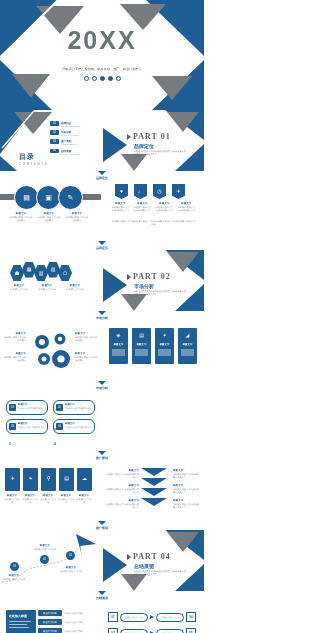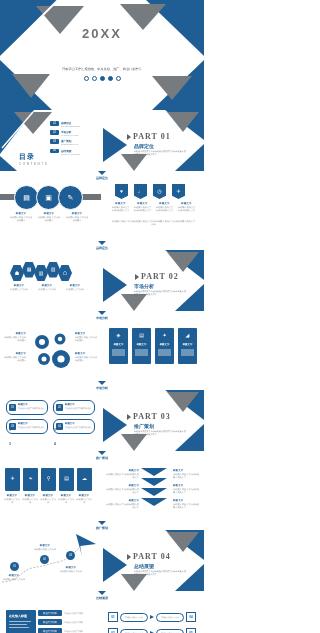--- a/index.html
+++ b/index.html
@@ -56,21 +56,21 @@
       <polygon points="0,60 0,110 52,110" fill="#1f5e94"></polygon>
       <polygon points="36,6 84,6 60,34" fill="#767b80"></polygon>
       <polygon points="12,74 50,74 31,98" fill="#767b80"></polygon>
       <polygon points="204,0 146,0 204,56" fill="#1f5e94"></polygon>
       <polygon points="204,60 204,110 152,110" fill="#1f5e94"></polygon>
       <polygon points="120,4 166,4 143,30" fill="#767b80"></polygon>
       <polygon points="152,76 192,76 172,100" fill="#767b80"></polygon>
       <polyline points="58,0 0,58" fill="none" stroke="#ffffff" stroke-width="2"></polyline>
     </svg>
 
-    <div class="cv-title" style="top:26px;font-size:13px;">20XX</div>
+    <div class="cv-title" style="top:26px;font-size:25px;">20XX</div>
     <div class="cv-desc" style="top:67px;font-size:3.2px;">目标适合工作汇报总结、年度策划、推广、商业计划书等</div>
     <div class="dots" style="top:76px;">
       <span class="dot"></span>
       <span class="dot"></span>
       <span class="dot fill"></span>
       <span class="dot fill"></span>
       <span class="dot"></span>
     </div>
   </div>
 
@@ -248,21 +248,21 @@
     </div>
 
     <div class="half">
       <svg width="101" height="61" style="position:absolute;left:0;top:0">
         <polygon points="0,18 0,52 24,35" fill="#1f5e94"></polygon>
         <polygon points="101,0 62,0 101,30" fill="#1f5e94"></polygon>
         <polygon points="101,34 101,61 72,61" fill="#1f5e94"></polygon>
         <polygon points="64,2 96,2 80,22" fill="#767b80"></polygon>
         <polygon points="18,44 44,44 31,61" fill="#767b80"></polygon>
       </svg>
-      <div style="position:absolute;left:32px;top:22px;display:flex;align-items:center;gap:2px;">
+      <div style="position:absolute;left:24px;top:22px;display:flex;align-items:center;gap:2px;">
         <span style="width:0;height:0;border-top:3px solid transparent;border-bottom:3px solid transparent;border-left:4px solid #5c6166;"></span>
         <span class="partnum" style="font-size:8px;">PART 02</span>
       </div>
       <div class="parttitle" style="position:absolute;left:31px;top:33px;font-size:5px;">市场分析</div>
       <div class="partdesc" style="position:absolute;left:31px;top:40px;width:52px;font-size:2.1px;line-height:1.6;">在此输入您的文字内容在此输入您的文字内容在此输入您的文字内容在此输入文字</div>
     </div>
   </div>
 
   <div class="sep">
     <span class="arrow"></span>
@@ -355,35 +355,20 @@
           <span style="position:absolute;left:11px;top:2px;font-size:2.4px;color:#1f5e94;font-weight:bold;">标题文字</span>
           <span style="position:absolute;left:11px;top:6px;right:2px;font-size:1.9px;color:#8b9096;line-height:1.4;">在此输入您的文字内容在此输入</span>
         </span>
       </div>
       <span style="position:absolute;left:9px;top:38px;font-size:3.4px;color:#1f5e94;font-weight:bold;">1</span>
       <span style="position:absolute;left:54px;top:38px;font-size:3.4px;color:#1f5e94;font-weight:bold;">2</span>
       <span style="position:absolute;left:9px;top:52px;font-size:3.4px;color:#1f5e94;font-weight:bold;">3</span>
       <span style="position:absolute;left:54px;top:52px;font-size:3.4px;color:#1f5e94;font-weight:bold;">4</span>
     </div>
 
-    <div class="half">
-      <svg width="101" height="61" style="position:absolute;left:0;top:0">
-        <polygon points="0,18 0,52 24,35" fill="#1f5e94"></polygon>
-        <polygon points="101,0 62,0 101,30" fill="#1f5e94"></polygon>
-        <polygon points="101,34 101,61 72,61" fill="#1f5e94"></polygon>
-        <polygon points="64,2 96,2 80,22" fill="#767b80"></polygon>
-        <polygon points="18,44 44,44 31,61" fill="#767b80"></polygon>
-      </svg>
-      <div style="position:absolute;left:24px;top:22px;display:flex;align-items:center;gap:2px;">
-        <span style="width:0;height:0;border-top:3px solid transparent;border-bottom:3px solid transparent;border-left:4px solid #5c6166;"></span>
-        <span class="partnum" style="font-size:8px;">PART 03</span>
-      </div>
-      <div class="parttitle" style="position:absolute;left:31px;top:33px;font-size:5px;">推广策划</div>
-      <div class="partdesc" style="position:absolute;left:31px;top:40px;width:52px;font-size:2.1px;line-height:1.6;">在此输入您的文字内容在此输入您的文字内容在此输入您的文字内容在此输入文字</div>
-    </div>
   </div>
 
   <div class="sep">
     <span class="arrow"></span>
     <span class="stxt">推广策划</span>
   </div>
 
   <div class="row">
     <div class="half">
       <div style="position:absolute;left:5px;top:8px;display:flex;gap:3px;">

